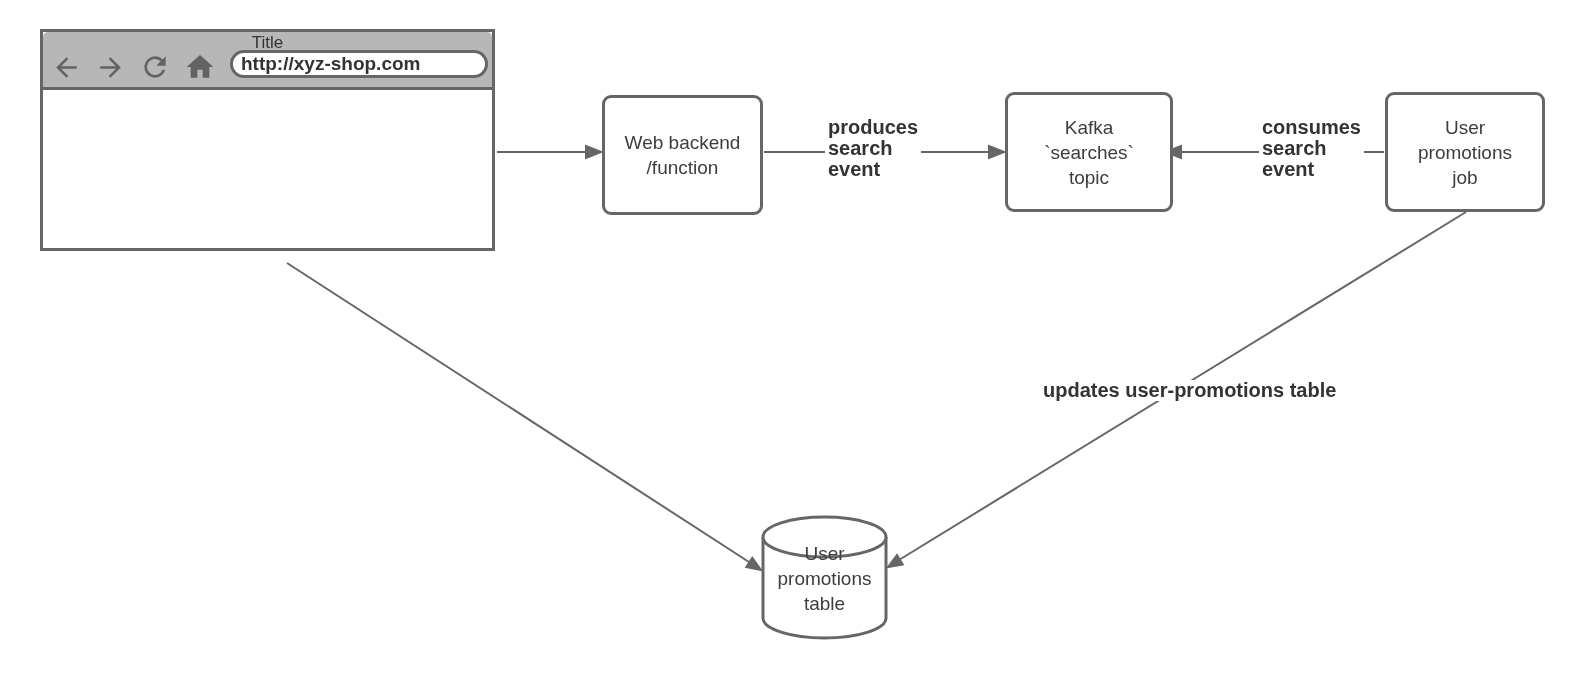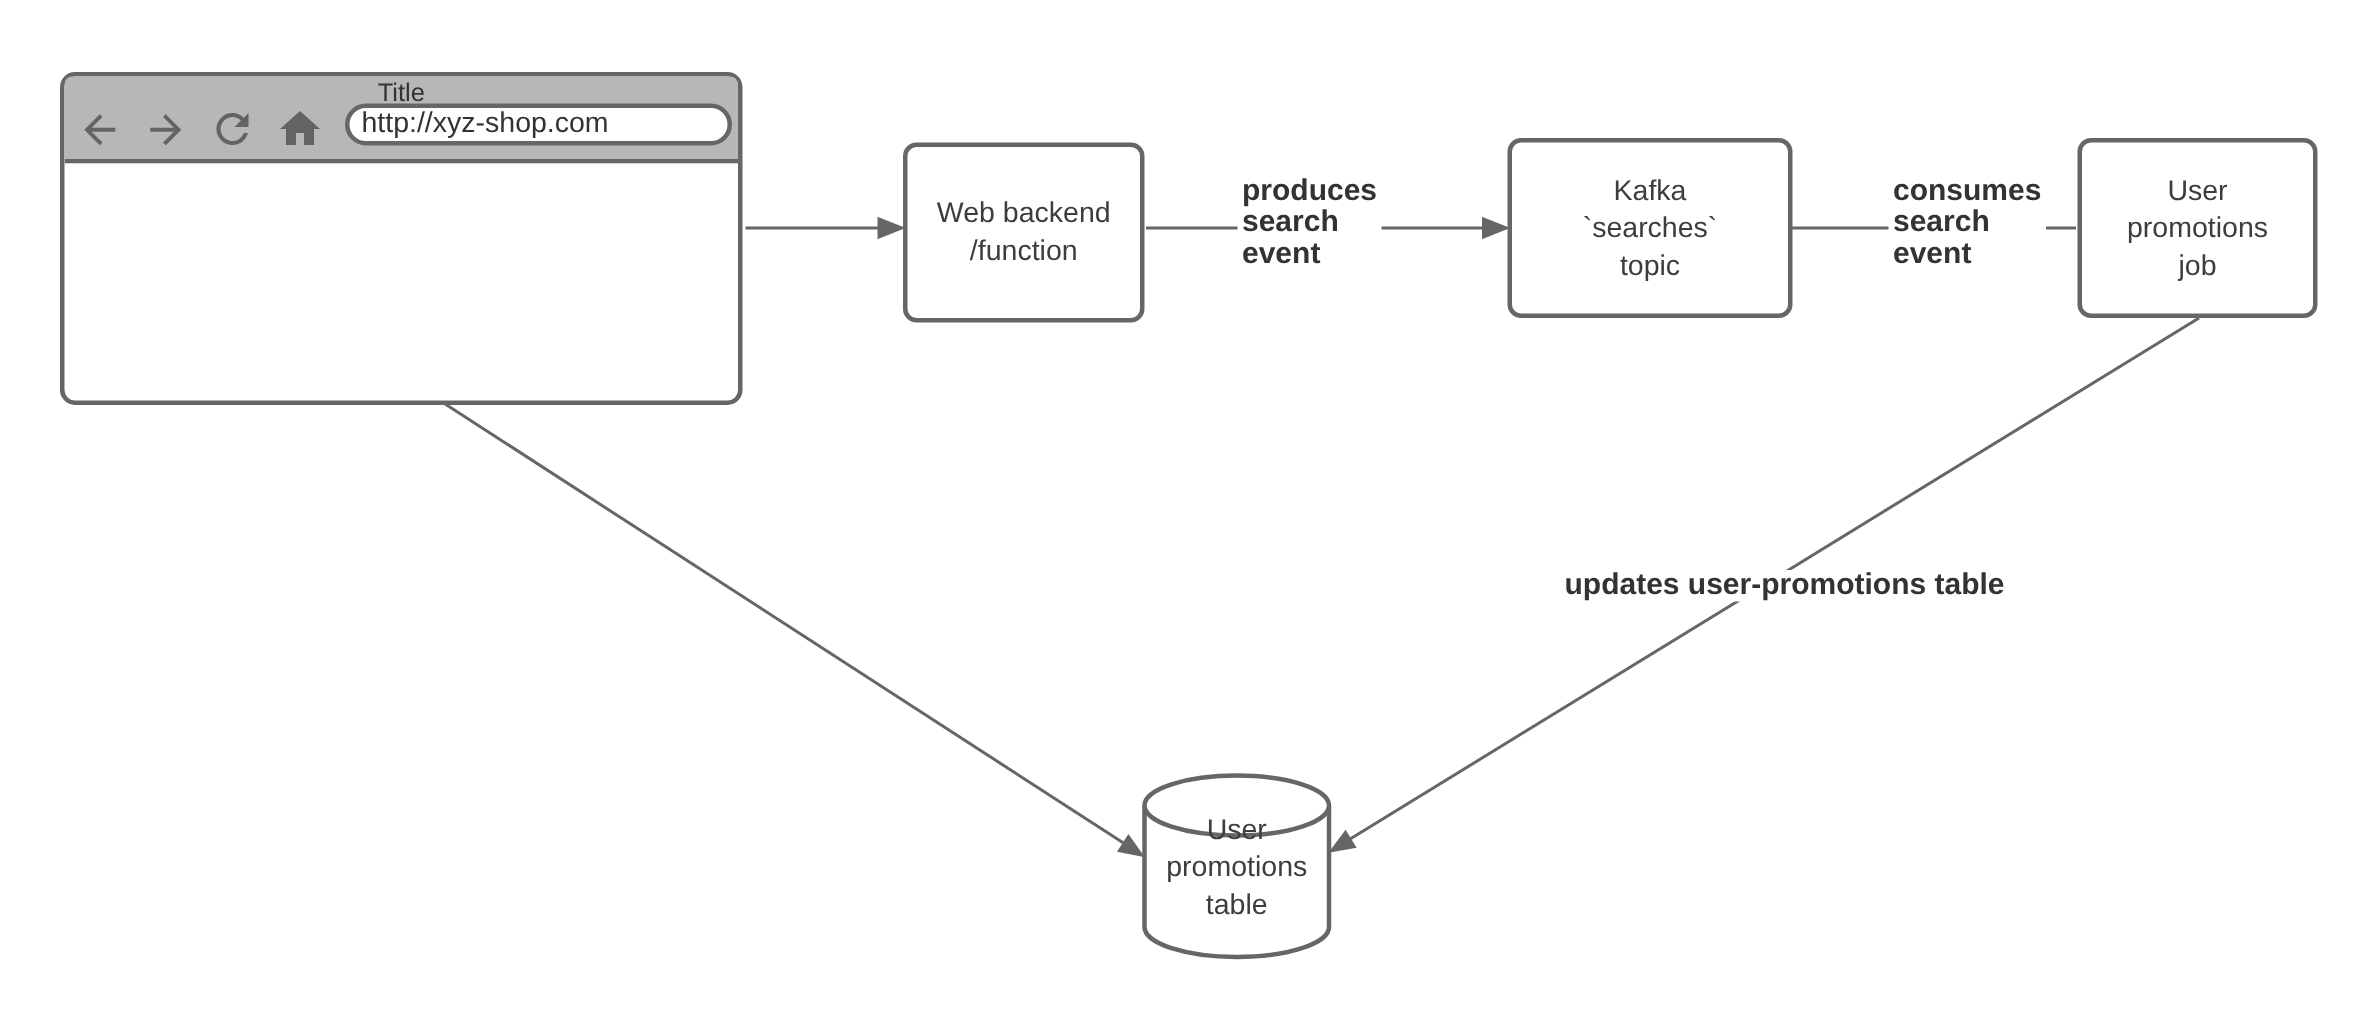--- a/index.html
+++ b/index.html
@@ -11,21 +11,21 @@
 
   
   .node {
     position:absolute; box-sizing:border-box; z-index:2;
     border:3px solid #666666; border-radius:9px; background:#ffffff;
     display:flex; align-items:center; justify-content:center;
     text-align:center; font-size:19px; line-height:25px; color:#3d3d3d;
     white-space:pre-line;
   }
   .node-web-backend { left:602px; top:95px; width:161px; height:120px; }
-  .node-kafka       { left:1005px; top:92px; width:190px; height:120px; }
+  .node-kafka       { left:1005px; top:92px; width:168px; height:120px; }
   .node-job         { left:1385px; top:92px; width:160px; height:120px; }
 
   .cyl-label {
     position:absolute; left:760px; top:541px; width:129px; z-index:3;
     text-align:center; font-size:19px; line-height:25px; color:#3d3d3d;
     white-space:pre-line;
   }
 
   
   .edge-label {
@@ -33,23 +33,23 @@
     font-size:20px; font-weight:bold; line-height:21px; color:#333333;
     white-space:pre-line;
   }
   .lbl-produces { left:825px;  top:117px; }
   .lbl-consumes { left:1228px; top:117px;margin-left:31px; }
   .lbl-loads    { left:355px;  top:405px; white-space:nowrap; }
   .lbl-updates  { left:1040px; top:380px; white-space:nowrap;text-align:center; }
 
   
   .browser {
-    position:absolute; left:40px; top:48px; width:455px; height:222px;
+    position:absolute; left:40px; top:29px; width:455px; height:222px;
     box-sizing:border-box; z-index:2;
-    border:3px solid #666666; border-radius:10px; background:#ffffff;
+    border:3px solid #666666; border-radius:0; background:#ffffff;
   }
   .browser-titlebar {
     position:absolute; left:0; top:0; right:0; height:55px;
     background:#b7b7b7; border-bottom:3px solid #666666;
     border-radius:5px 5px 0 0;
   }
   .browser-title {
     position:absolute; left:0; top:1px; width:100%; text-align:center;
     font-size:17px; color:#333333;
   }
@@ -57,20 +57,21 @@
     position:absolute; left:8px; top:19px; display:flex; gap:13px; align-items:center;
   }
   .nav-icons svg { display:block; }
   .url-bar {
     position:absolute; left:187px; top:18px; width:258px; height:28px;
     box-sizing:border-box; background:#ffffff;
     border:3px solid #666666; border-radius:14px;
     font-size:19px; line-height:22px; color:#333333;
     padding:0 0 0 8px; overflow:hidden; white-space:nowrap;
     font-family:"Liberation Sans", sans-serif;
+    font-weight:bold;
   }
 </style>
 </head>
 <body>
 
 <div class="canvas">
 
   <svg class="overlay" width="1585" height="675" viewBox="0 0 1585 675">
 
     <g>

